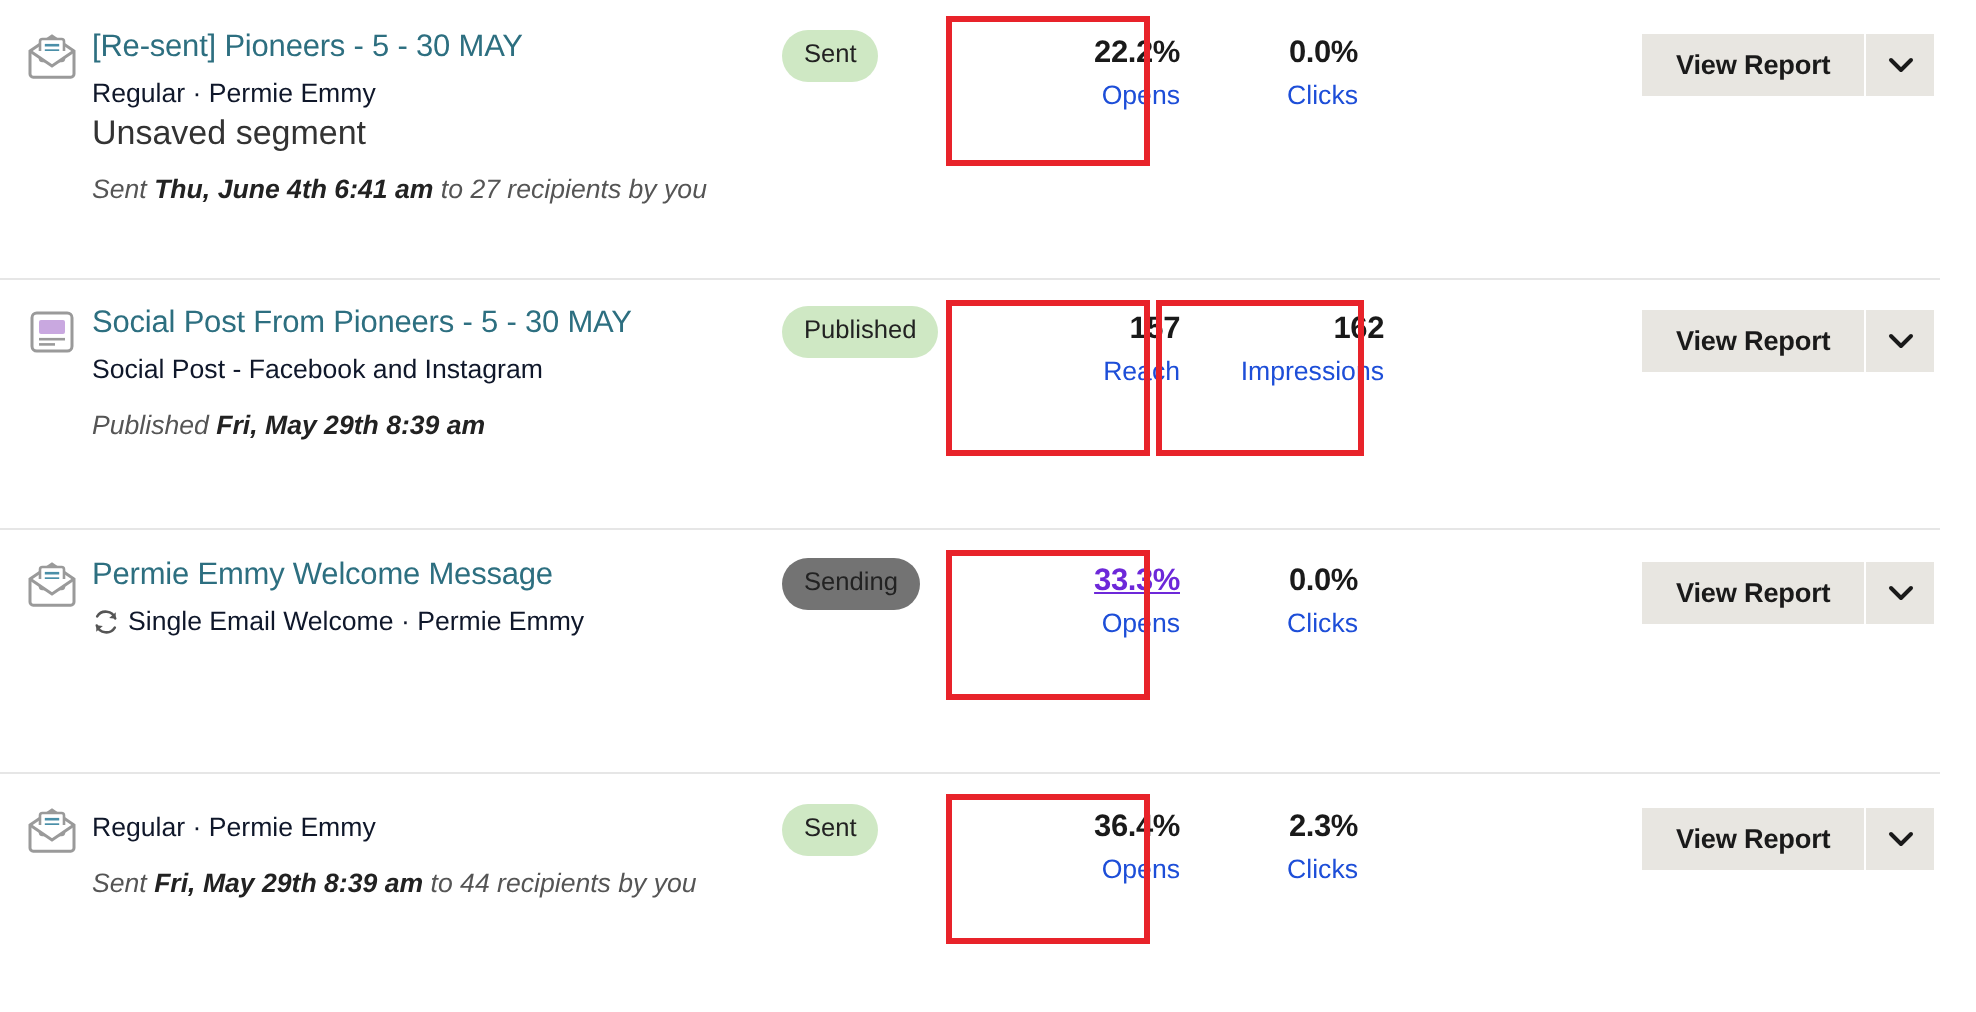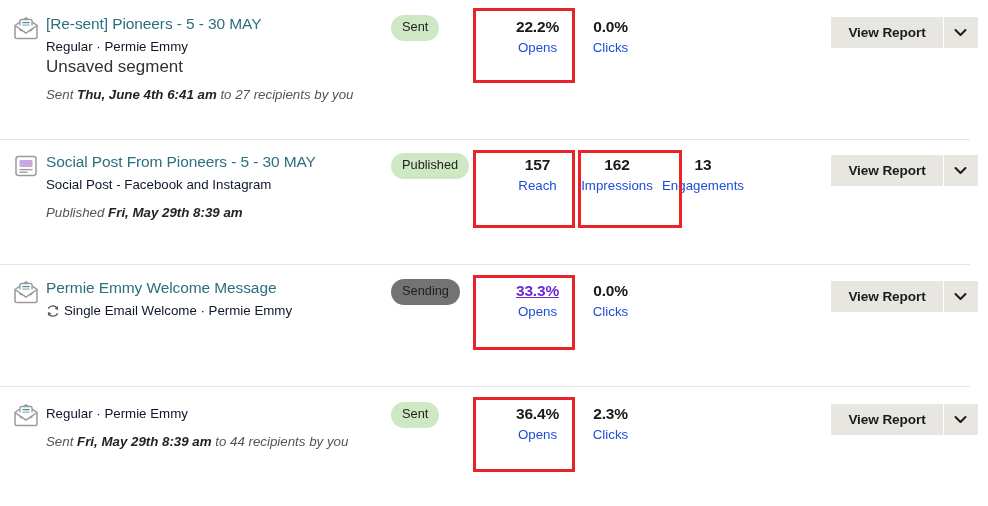--- a/index.html
+++ b/index.html
@@ -124,22 +124,23 @@
     position: relative;
     flex: 0 0 320px;
     width: 320px;
     display: flex;
     padding-top: 2px;
   }
   .stat {
     position: relative;
     width: 73px;
     flex: 0 0 73px;
-    text-align: center;
+    text-align: right;
     padding-left: 0px;
+    margin-left: 16px;
   }
   .stat.wide { width: 86px; flex: 0 0 86px; }
   .stat-value {
     font-size: 15.5px;
     font-weight: bold;
     color: #1a1a1a;
     line-height: 21px;
     letter-spacing: -0.2px;
     white-space: nowrap;
   }
@@ -161,21 +162,21 @@
     position: absolute;
     border: 3px solid #e8232a;
     pointer-events: none;
     z-index: 5;
   }
 
   
   .row-actions {
     flex: 1 1 auto;
     display: flex;
-    justify-content: center;
+    justify-content: flex-start;
     padding-top: 3px;
   }
   .btn-group { display: flex; }
   .btn-view {
     background: #e8e6e1;
     border: none;
     color: #1a1a1a;
     font-family: "Liberation Sans", sans-serif;
     font-size: 13.6px;
     font-weight: bold;
@@ -289,24 +290,20 @@
 
       <div class="row-stats">
         <div class="stat">
           <div class="stat-value">157</div>
           <div class="stat-label">Reach</div>
         </div>
         <div class="stat wide">
           <div class="stat-value">162</div>
           <div class="stat-label">Impressions</div>
         </div>
-        <div class="stat wide">
-          <div class="stat-value">13</div>
-          <div class="stat-label">Engagements</div>
-        </div>
       </div>
 
       <div class="row-actions">
         <div class="btn-group">
           <button class="btn-view">View Report</button>
           <button class="btn-caret">
             <span>
               <svg width="13" height="9" viewBox="0 0 13 9">
                   <path d="M1.5 2 L6.5 7 L11.5 2" stroke="#1a1a1a" stroke-width="2" fill="none" stroke-linecap="round" stroke-linejoin="round"></path>
                 </svg>

